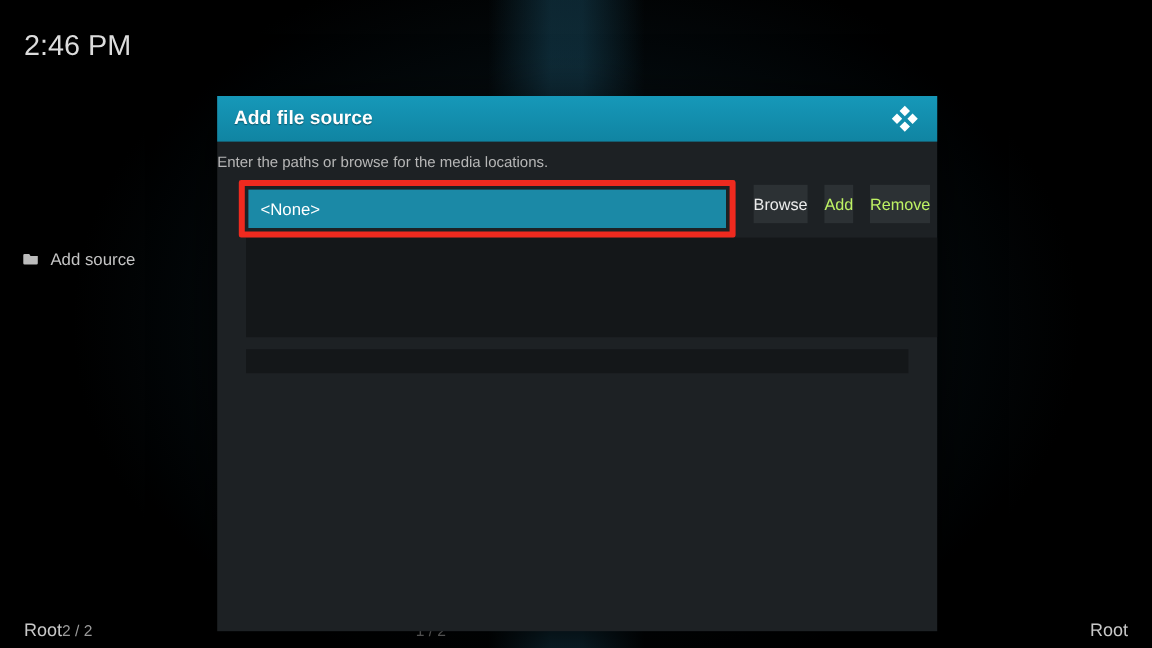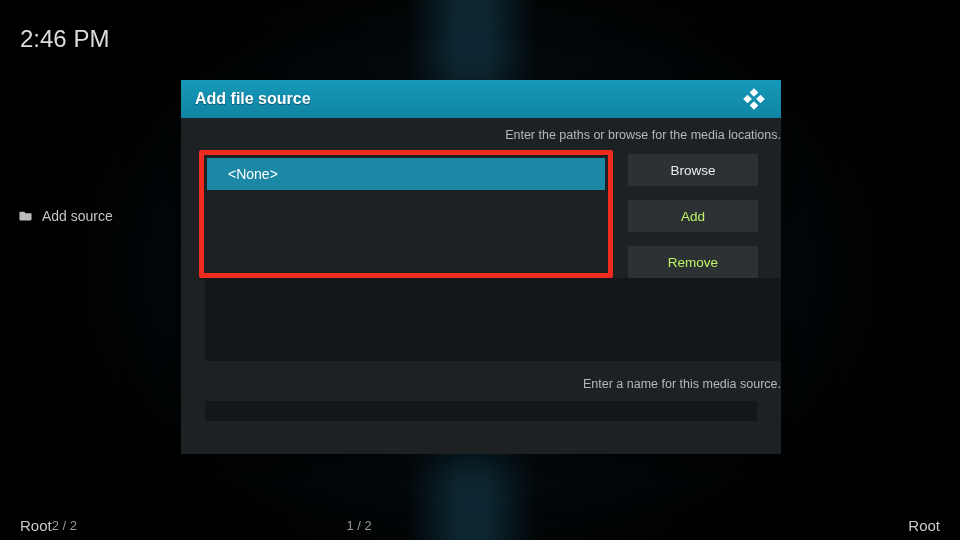--- a/index.html
+++ b/index.html
@@ -40,61 +40,61 @@
     color: #c9c9c9; font-size: 15px; z-index: 1;
   }
   .foot-left, .foot-right { flex: 0 0 auto; }
   .foot-mid { flex: 1; display: flex; justify-content: flex-start; }
   .foot-mid-inner { width: 320px; display:flex; justify-content: space-between; font-size: 13px; color:#999;}
 
   
   .dialog {
     position: absolute;
     left: 181px; top: 80px;
-    width: 600px; height: 374px;
+    width: 600px; height: 446px;
     background: #1d2124;
     box-shadow: 0 8px 40px rgba(0,0,0,.8);
     z-index: 5;
     color: #dcdcdc;
     font-size: 13px;
   }
   .dialog-titlebar {
     height: 38px;
     background: linear-gradient(#1698b9,#1084a2);
     display: flex; align-items: center; justify-content: space-between;
     padding: 0 14px;
   }
   .dialog-title { color: #fff; font-size: 16px; font-weight: bold; text-shadow: 0 1px 1px rgba(0,0,0,.4); }
   .kodi-logo { width: 26px; height: 26px; display:flex; align-items:center; justify-content:center;}
   .kodi-logo svg { width: 26px; height: 26px; fill: #fff; }
 
-  .instr { text-align: right; font-size: 12.5px; color: #b7b7b7; margin: 10px 0 8px; }
+  .instr { text-align: left; font-size: 12.5px; color: #b7b7b7; margin: 10px 0 8px; }
   .paths-area { display: flex; padding: 0 18px; gap: 15px; }
 
   .path-highlight {
     flex: 0 0 414px;
     border: 5px solid #ef2a1f;
     border-radius: 2px;
     padding: 3px;
   }
   .path-input {
     height: 32px;
     background: #1b89a6;
     color: #fff; font-size: 14px;
     display: flex; align-items: center;
-    padding: 0 21px;
+    padding: 0 10px;
     cursor: text;
   }
   .path-list {
     flex: 0 0 414px;
     margin: 0 0 0 24px;
     height: 83px;
     background: #141719;
   }
-  .btn-col { flex: 0 0 130px; display: flex; flex-direction: column; gap: 14px; margin-top:4px;}
+  .btn-col { flex: 0 0 130px; display: flex; gap: 14px; margin-top:4px;}
   .btn {
     height: 32px;
     background: #2c3134;
     display: flex; align-items: center; justify-content: center;
     color: #ececec; font-size: 13.5px;
     cursor: pointer;
   }
   .btn.disabled { color: #bef264; }
 
   .name-input {
@@ -169,17 +169,16 @@
     </div>
     <div class="btn-col">
       <div class="btn">Browse</div>
       <div class="btn disabled">Add</div>
       <div class="btn disabled">Remove</div>
     </div>
   </div>
 
   <div class="path-list"></div>
 
-  <div class="instr" style="margin-top:16px">Enter a name for this media source.</div>
 
   <div class="name-input"></div>
 
 </div>
 
 </body></html>

